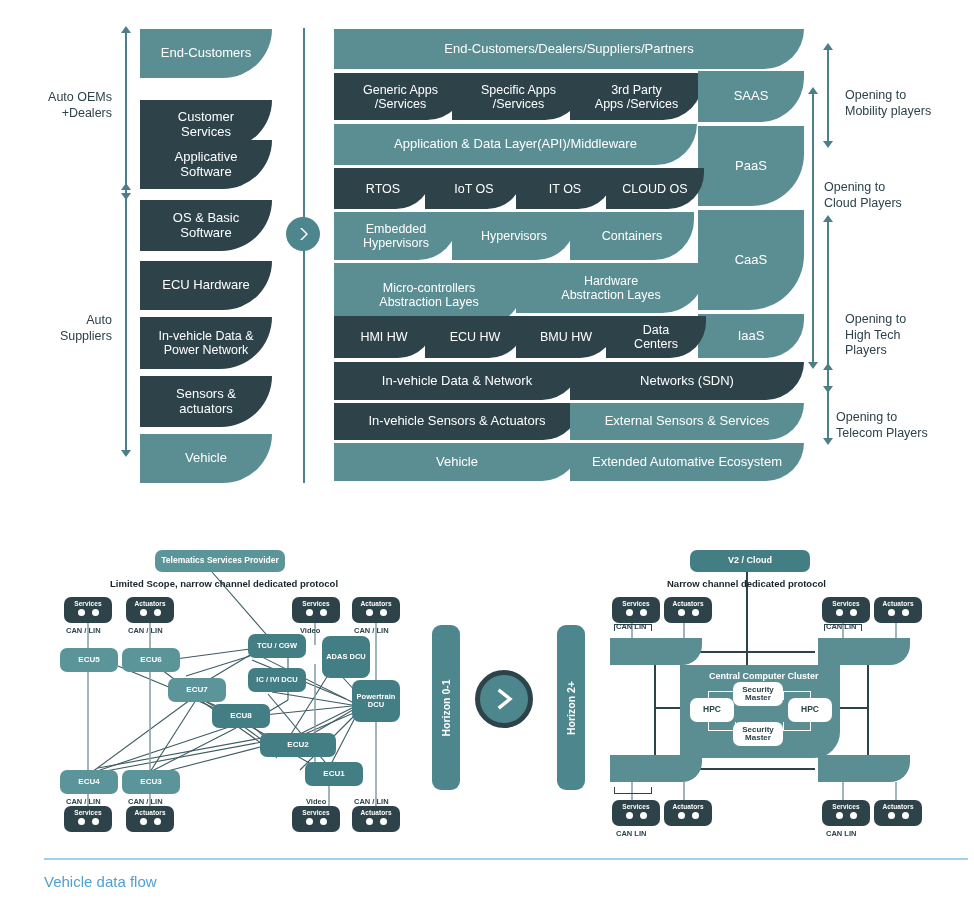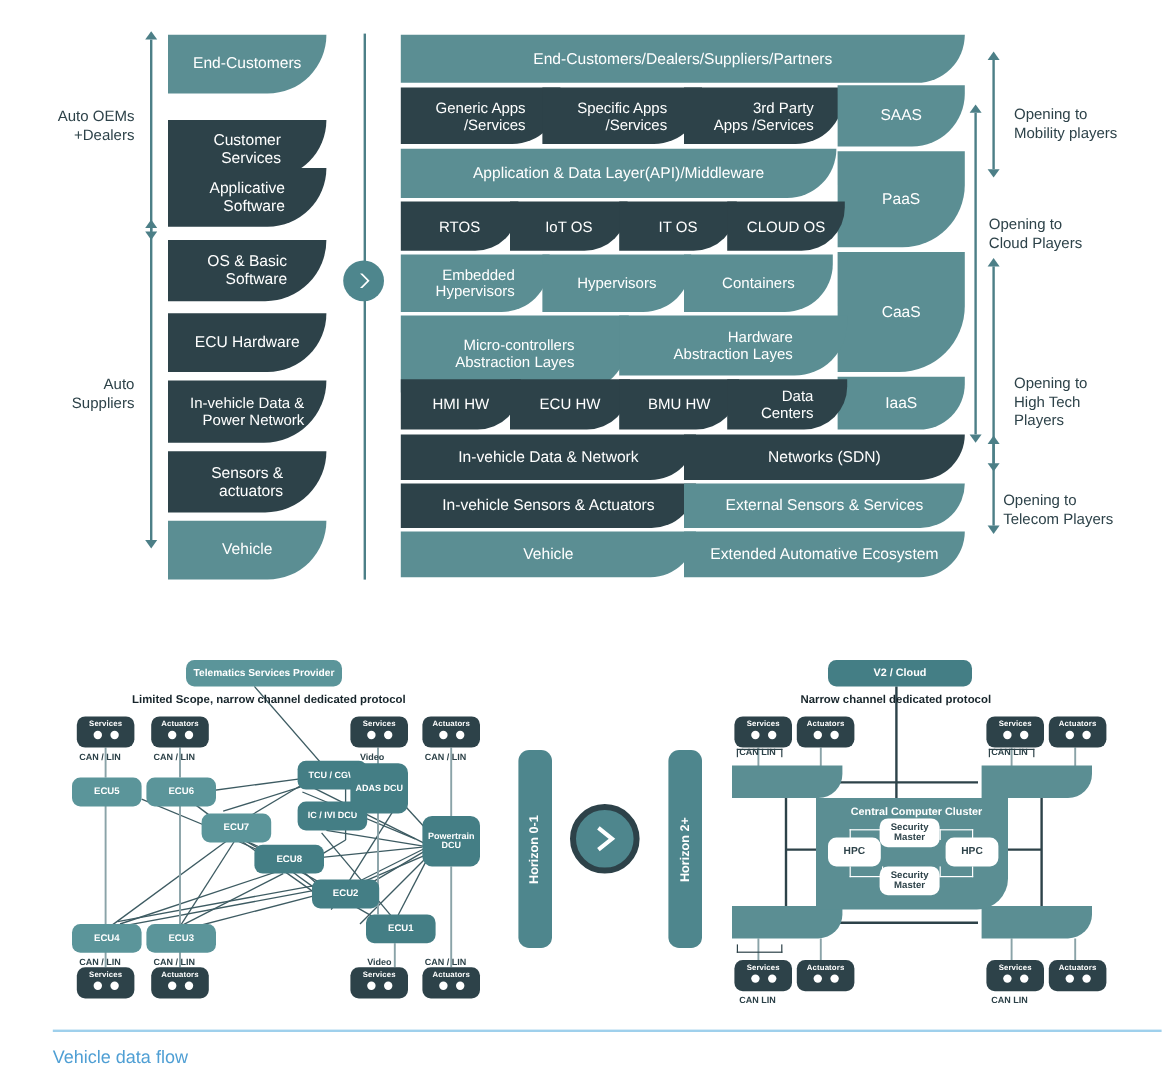--- a/index.html
+++ b/index.html
@@ -7,21 +7,21 @@
     width:974px;height:902px;background:#ffffff;
     font-family:"Liberation Sans", sans-serif;
     color:#2d4249;overflow:hidden;position:relative;
   }
   .stage{position:relative;width:974px;height:902px;}
 
   
   .leaf{
     position:absolute;
     display:flex;align-items:center;justify-content:center;
-    text-align:right;color:#ffffff;
+    text-align:center;color:#ffffff;
     border-radius:0 0 62px 0;
     box-sizing:border-box;
     line-height:1.12;
     padding:2px 6px;
   }
   .leaf.teal{background:#5b8e93;}
   .leaf.dark{background:#2d4249;}
 
   
   .vaxis{position:absolute;width:2px;background:#4c7f87;}
@@ -296,28 +296,28 @@
         <i></i>
         <i></i>
       </div>
   </div>
   <div class="tinylbl" style="left:354px;top:626px;">CAN / LIN</div>
 
   <div class="node n-lteal" style="left:60px;top:648px;width:58px;height:24px;border-radius:7px;font-size:8px;">ECU5</div>
   <div class="node n-lteal" style="left:122px;top:648px;width:58px;height:24px;border-radius:7px;font-size:8px;">ECU6</div>
   <div class="node n-lteal" style="left:168px;top:678px;width:58px;height:24px;border-radius:7px;font-size:8px;">ECU7</div>
   <div class="node n-teal" style="left:212px;top:704px;width:58px;height:24px;border-radius:7px;font-size:8px;">ECU8</div>
-  <div class="node n-teal" style="left:260px;top:733px;width:56px;height:24px;border-radius:7px;font-size:8px;">ECU2</div>
+  <div class="node n-teal" style="left:260px;top:733px;width:76px;height:24px;border-radius:7px;font-size:8px;">ECU2</div>
   <div class="node n-teal" style="left:305px;top:762px;width:58px;height:24px;border-radius:7px;font-size:8px;">ECU1</div>
   <div class="node n-lteal" style="left:60px;top:770px;width:58px;height:24px;border-radius:7px;font-size:8px;">ECU4</div>
   <div class="node n-lteal" style="left:122px;top:770px;width:58px;height:24px;border-radius:7px;font-size:8px;">ECU3</div>
 
   <div class="node n-teal" style="left:248px;top:634px;width:58px;height:24px;border-radius:7px;font-size:7.5px;">TCU / CGW</div>
   <div class="node n-teal" style="left:248px;top:668px;width:58px;height:24px;border-radius:7px;font-size:7.5px;">IC / IVI DCU</div>
-  <div class="node n-teal" style="left:292px;top:636px;width:48px;height:42px;border-radius:8px;font-size:7.5px;">ADAS DCU</div>
+  <div class="node n-teal" style="left:322px;top:636px;width:48px;height:42px;border-radius:8px;font-size:7.5px;">ADAS DCU</div>
   <div class="node n-teal" style="left:352px;top:680px;width:48px;height:42px;border-radius:8px;font-size:7.5px;white-space:pre-line;">Powertrain
 DCU</div>
 
   <div class="tinylbl" style="left:66px;top:797px;">CAN / LIN</div>
   <div class="io" style="left:64px;top:806px;width:48px;height:26px;">
     <div class="cap">Services</div>
     <div class="dots">
         <i></i>
         <i></i>
       </div>

